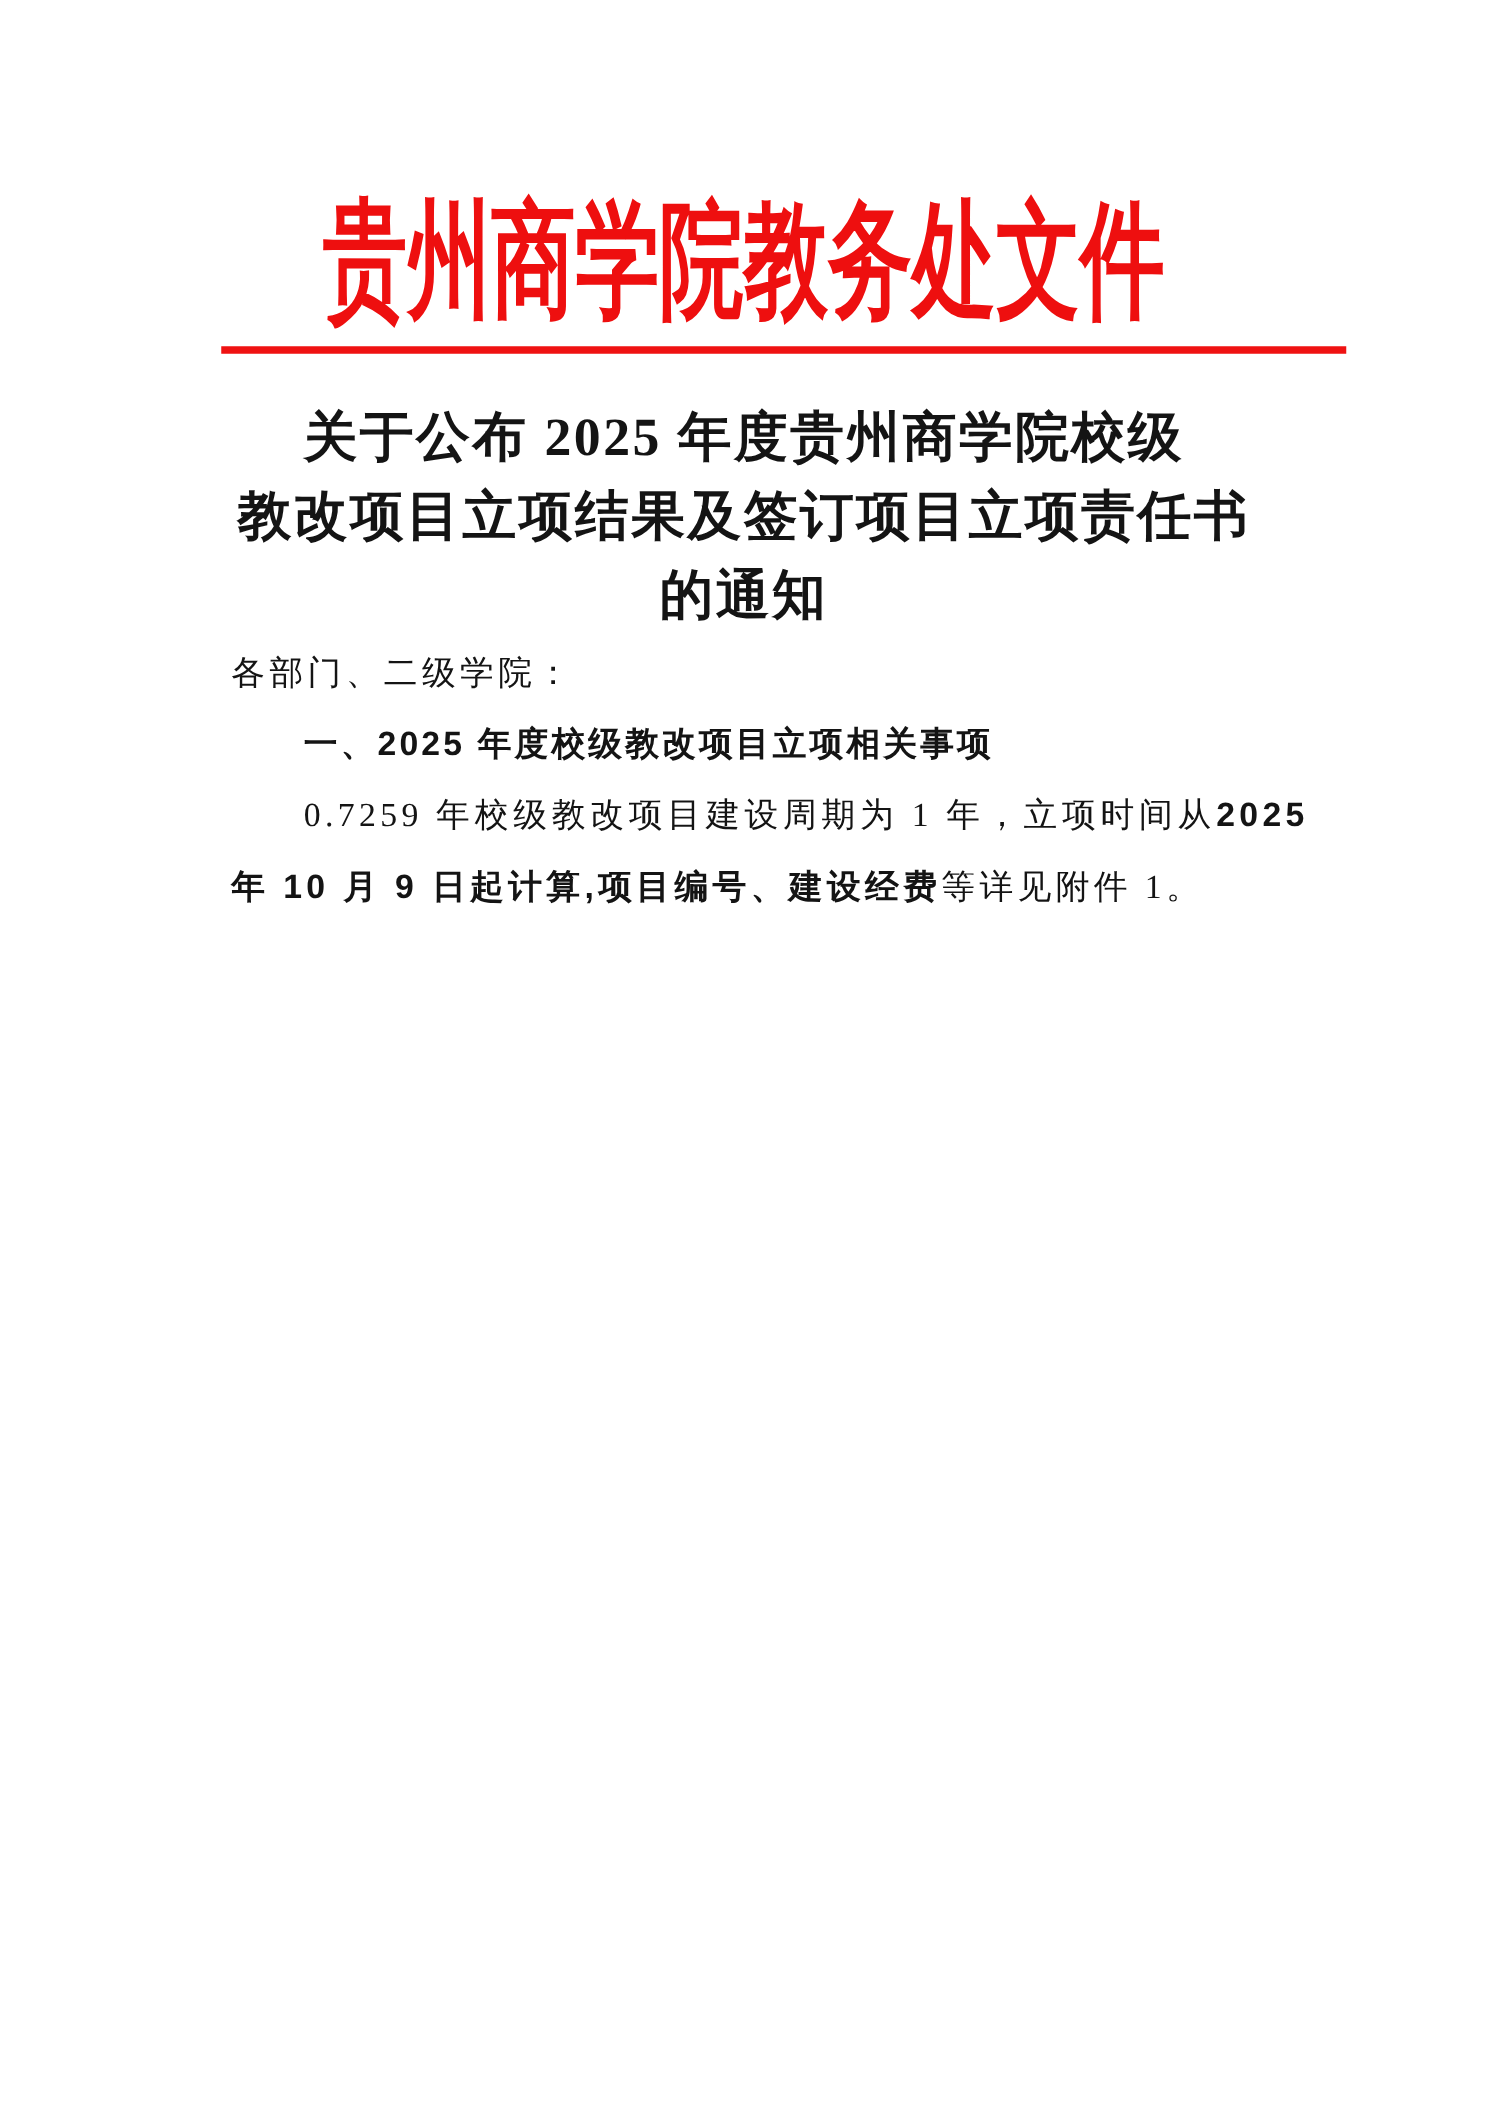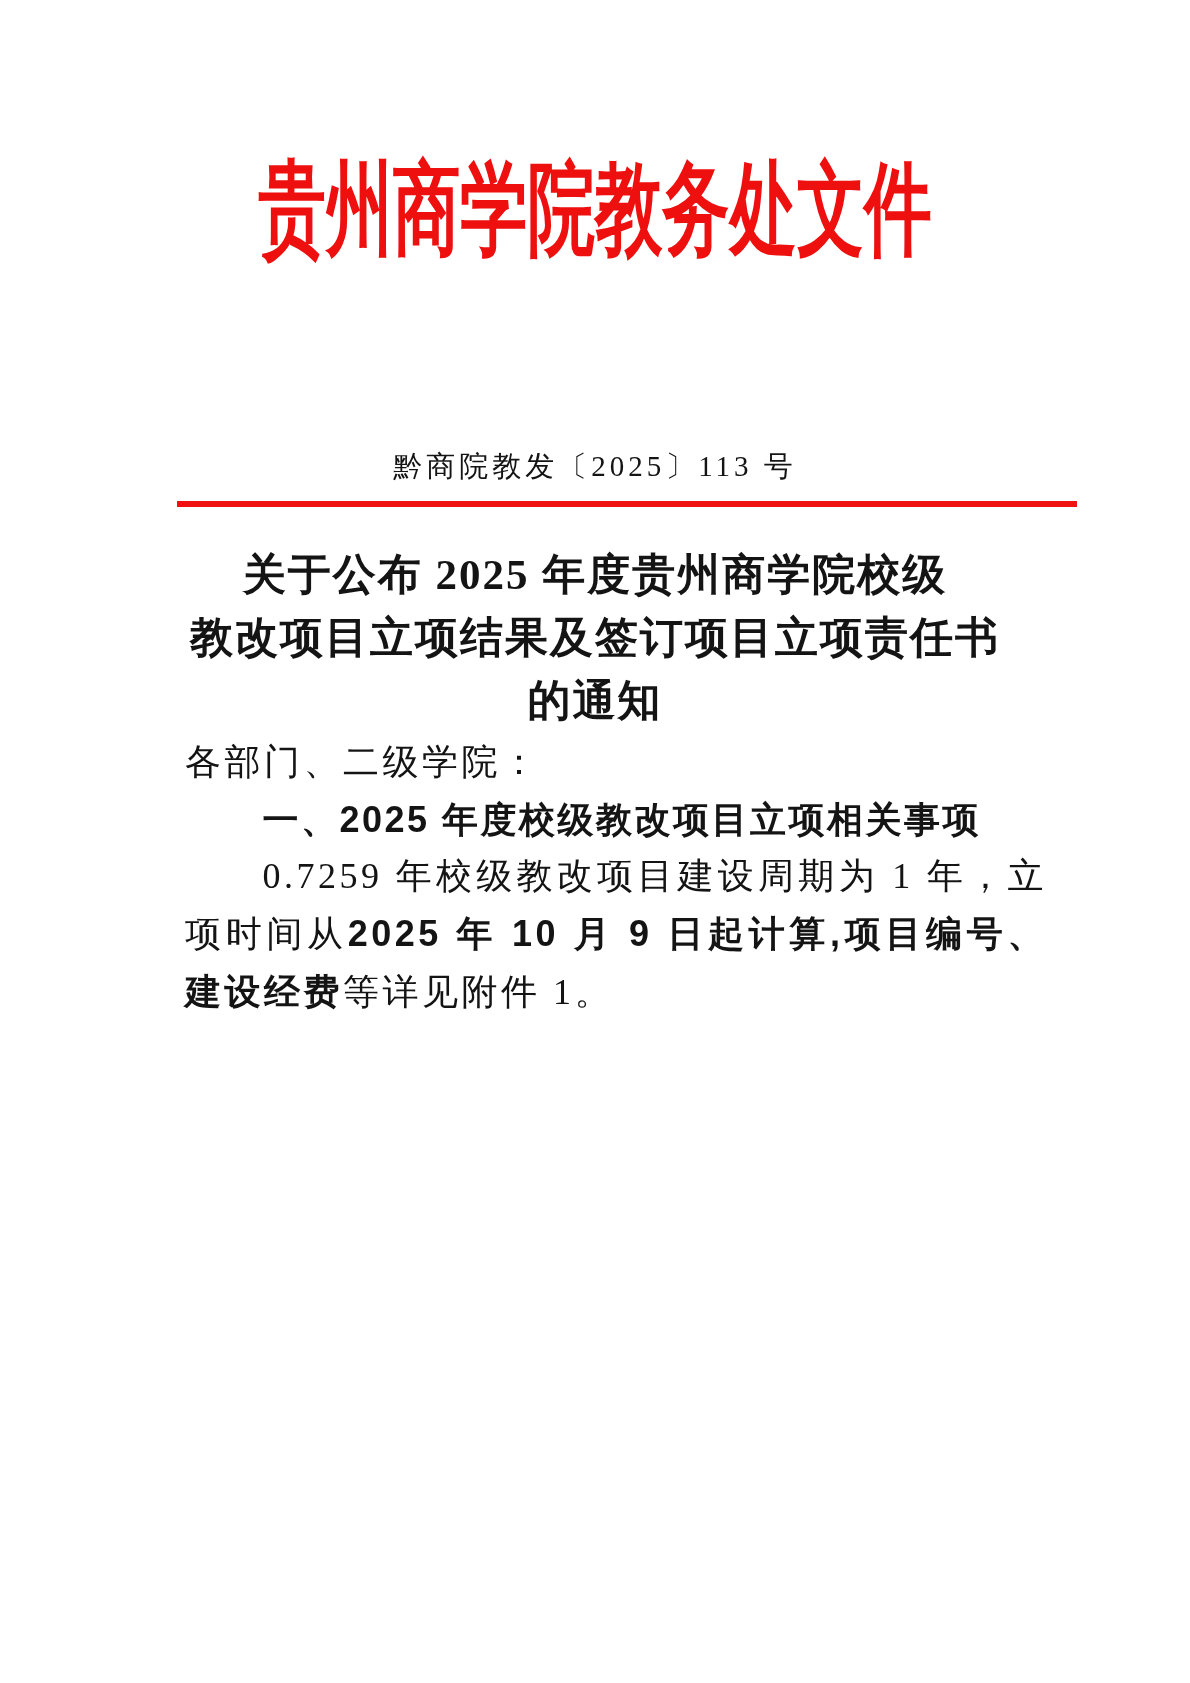--- a/index.html
+++ b/index.html
@@ -49,21 +49,21 @@
     text-align:center;
     font-size:43px;
     font-weight:bold;
     line-height:63px;
     letter-spacing:2px;
   }
   .doc-title .title-line{display:block;}
   .body-block{
     margin:2px 16px 0 166px;
     width:862px;
-    font-size:36px;
+    font-size:27px;
     line-height:57px;
     letter-spacing:3.5px;
     text-align:justify;
   }
   .body-block p{margin:0;padding:0;}
   .indent{text-indent:2.15em;}
   .section-heading{
     font-family:"Liberation Sans","DejaVu Sans",sans-serif;
     font-weight:bold;
     letter-spacing:2.5px;
@@ -73,21 +73,20 @@
     font-weight:bold;
   }
 </style>
 </head>
 <body>
 
 <div class="page">
 
   <div class="red-header">贵州商学院教务处文件</div>
 
-  <div class="doc-number">黔商院教发〔2025〕113 号</div>
 
   <div class="red-divider"></div>
 
   <h1 class="doc-title">
     <span class="title-line">关于公布 2025 年度贵州商学院校级</span>
     <span class="title-line">教改项目立项结果及签订项目立项责任书</span>
     <span class="title-line">的通知</span>
   </h1>
 
   <div class="body-block">

